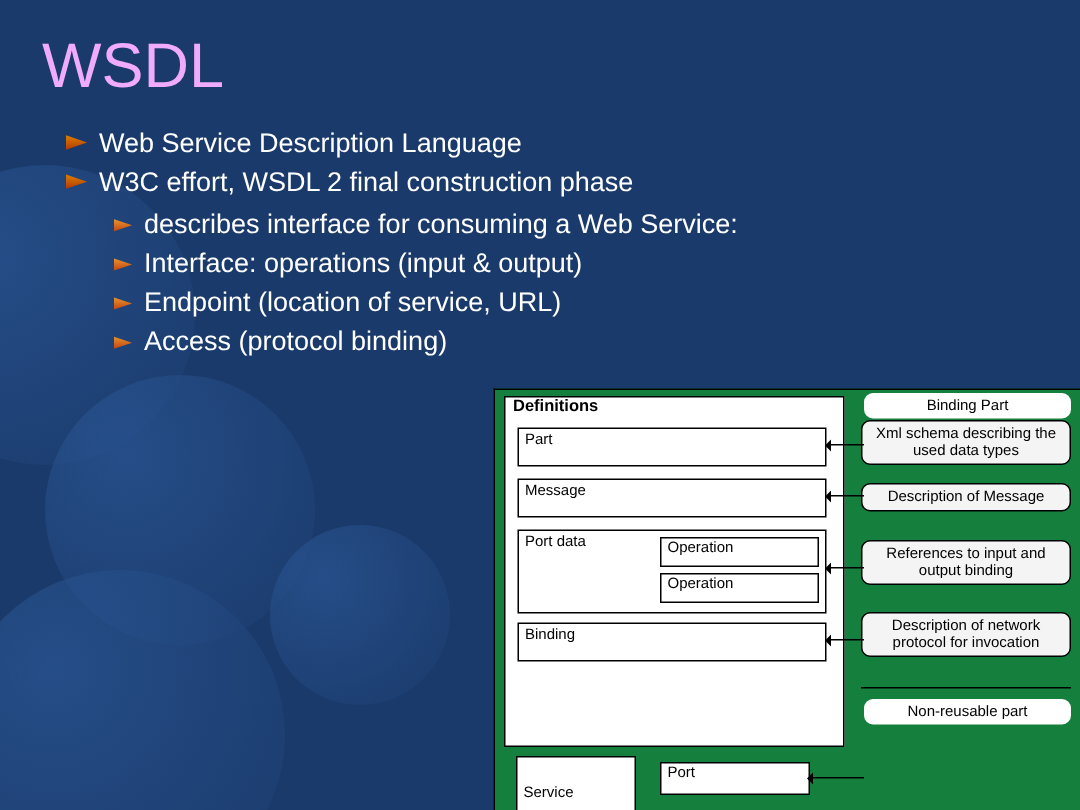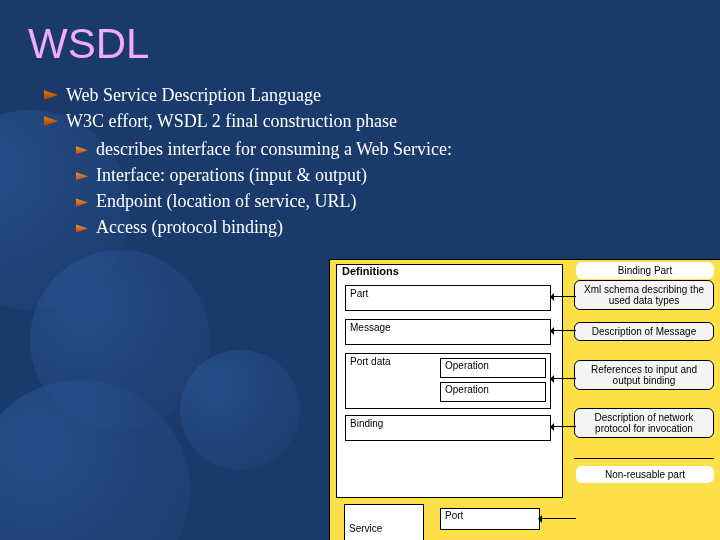--- a/index.html
+++ b/index.html
@@ -38,21 +38,20 @@
   }
   ul.bullets {
     position: relative;
     z-index: 1;
     list-style: none;
     margin: 14px 0 0 0;
     padding: 0 0 0 44px;
     color: #fff;
     font-size: 18px;
     line-height: 1.45;
-    font-family: Liberation Serif, serif;
   }
   ul.bullets > li::before {
     content: "";
     width: 14px; height: 12px;
     display: inline-block;
     margin-right: 8px;
     vertical-align: baseline;
     background: linear-gradient(#e08a00, #b03000);
     clip-path: polygon(0 10%, 100% 50%, 0 90%);
   }
@@ -69,21 +68,21 @@
     vertical-align: baseline;
     background: linear-gradient(#f0a030, #c04010);
     clip-path: polygon(0 10%, 100% 50%, 0 90%);
   }
 
   .diagram {
     position: absolute;
     bottom: 0; right: 0;
     width: 390px;
     height: 280px;
-    background: #fde047;
+    background: #15803d;
     border-top: 1px solid #000;
     border-left: 1px solid #000;
     font-size: 10px;
     font-family: Verdana, Arial, sans-serif;
     color: #000;
     z-index: 2;
     overflow: hidden;
   }
   .diagram-inner { position: relative; width: 100%; height: 100%; }
 

